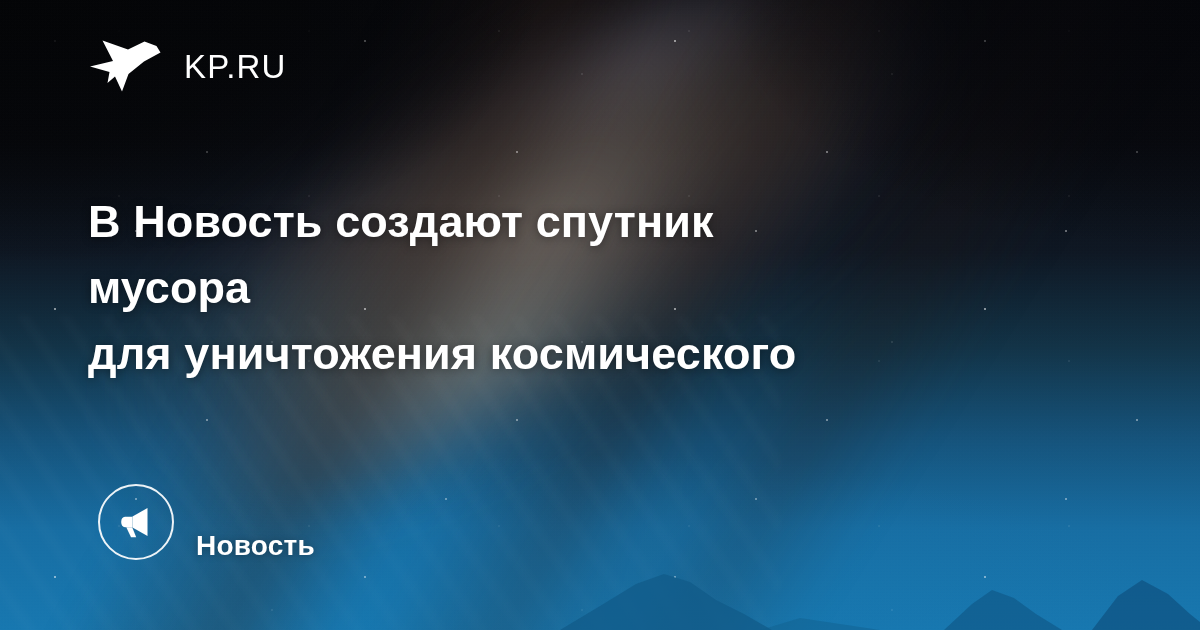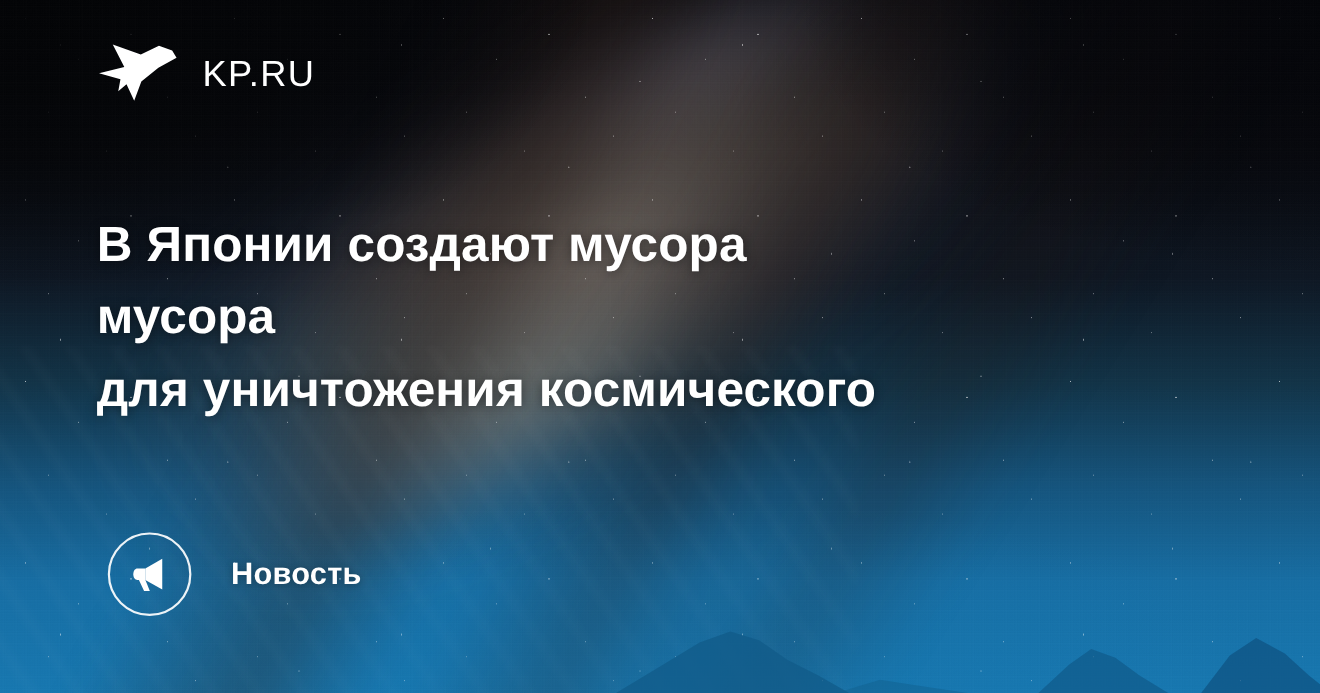--- a/index.html
+++ b/index.html
@@ -178,21 +178,21 @@
     line-height:66px;
     letter-spacing:0.1px;
     text-shadow:0 1px 10px rgba(0,0,0,0.42);
   }
   .headline-line { display:block; white-space:nowrap; }
 
   
   .badge {
     position:absolute;
     left:98px; top:484px;
-    display:flex; align-items:center; gap:36px;
+    display:flex; align-items:flex-end; gap:22px;
   }
   .badge-circle {
     width:76px; height:76px;
     border:2px solid rgba(255,255,255,0.92);
     border-radius:50%;
     display:flex; align-items:center; justify-content:center;
     flex:0 0 auto;
   }
   .badge-icon { width:38px; height:38px; display:block; }
   .badge-label {
@@ -232,21 +232,21 @@
     <svg class="logo-bird" viewBox="0 0 74 64">
       <path fill="#ffffff" d="M14.5 6.5 L40.0 15.5 L56.5 7.5 L68.5 12.0 L72.5 18.5
                L56.0 27.5 L40.5 40.0 L34.0 57.5 L27.0 42.5
                L19.5 49.0 L21.5 38.0 L2.0 32.5 L25.0 27.0
                L14.5 6.5 Z"></path>
     </svg>
     <span class="brand">KP.RU</span>
   </div>
 
   <h1 class="headline">
-    <span class="headline-line">В Японии создают мусора</span>
+    <span class="headline-line">В Новость создают спутник</span>
     <span class="headline-line">мусора</span>
     <span class="headline-line">для уничтожения космического</span>
   </h1>
 
   <div class="badge">
     <span class="badge-circle">
       <svg class="badge-icon" viewBox="0 0 38 38">
         <path fill="#ffffff" d="M30.5 5.0 L30.5 33.0 L15.5 24.5 L15.5 13.5 Z"></path>
         <path fill="#ffffff" d="M8.0 13.8 L15.5 13.8 L15.5 24.2 L8.0 24.2
                  C5.6 24.2 4.2 22.0 4.2 19.0

